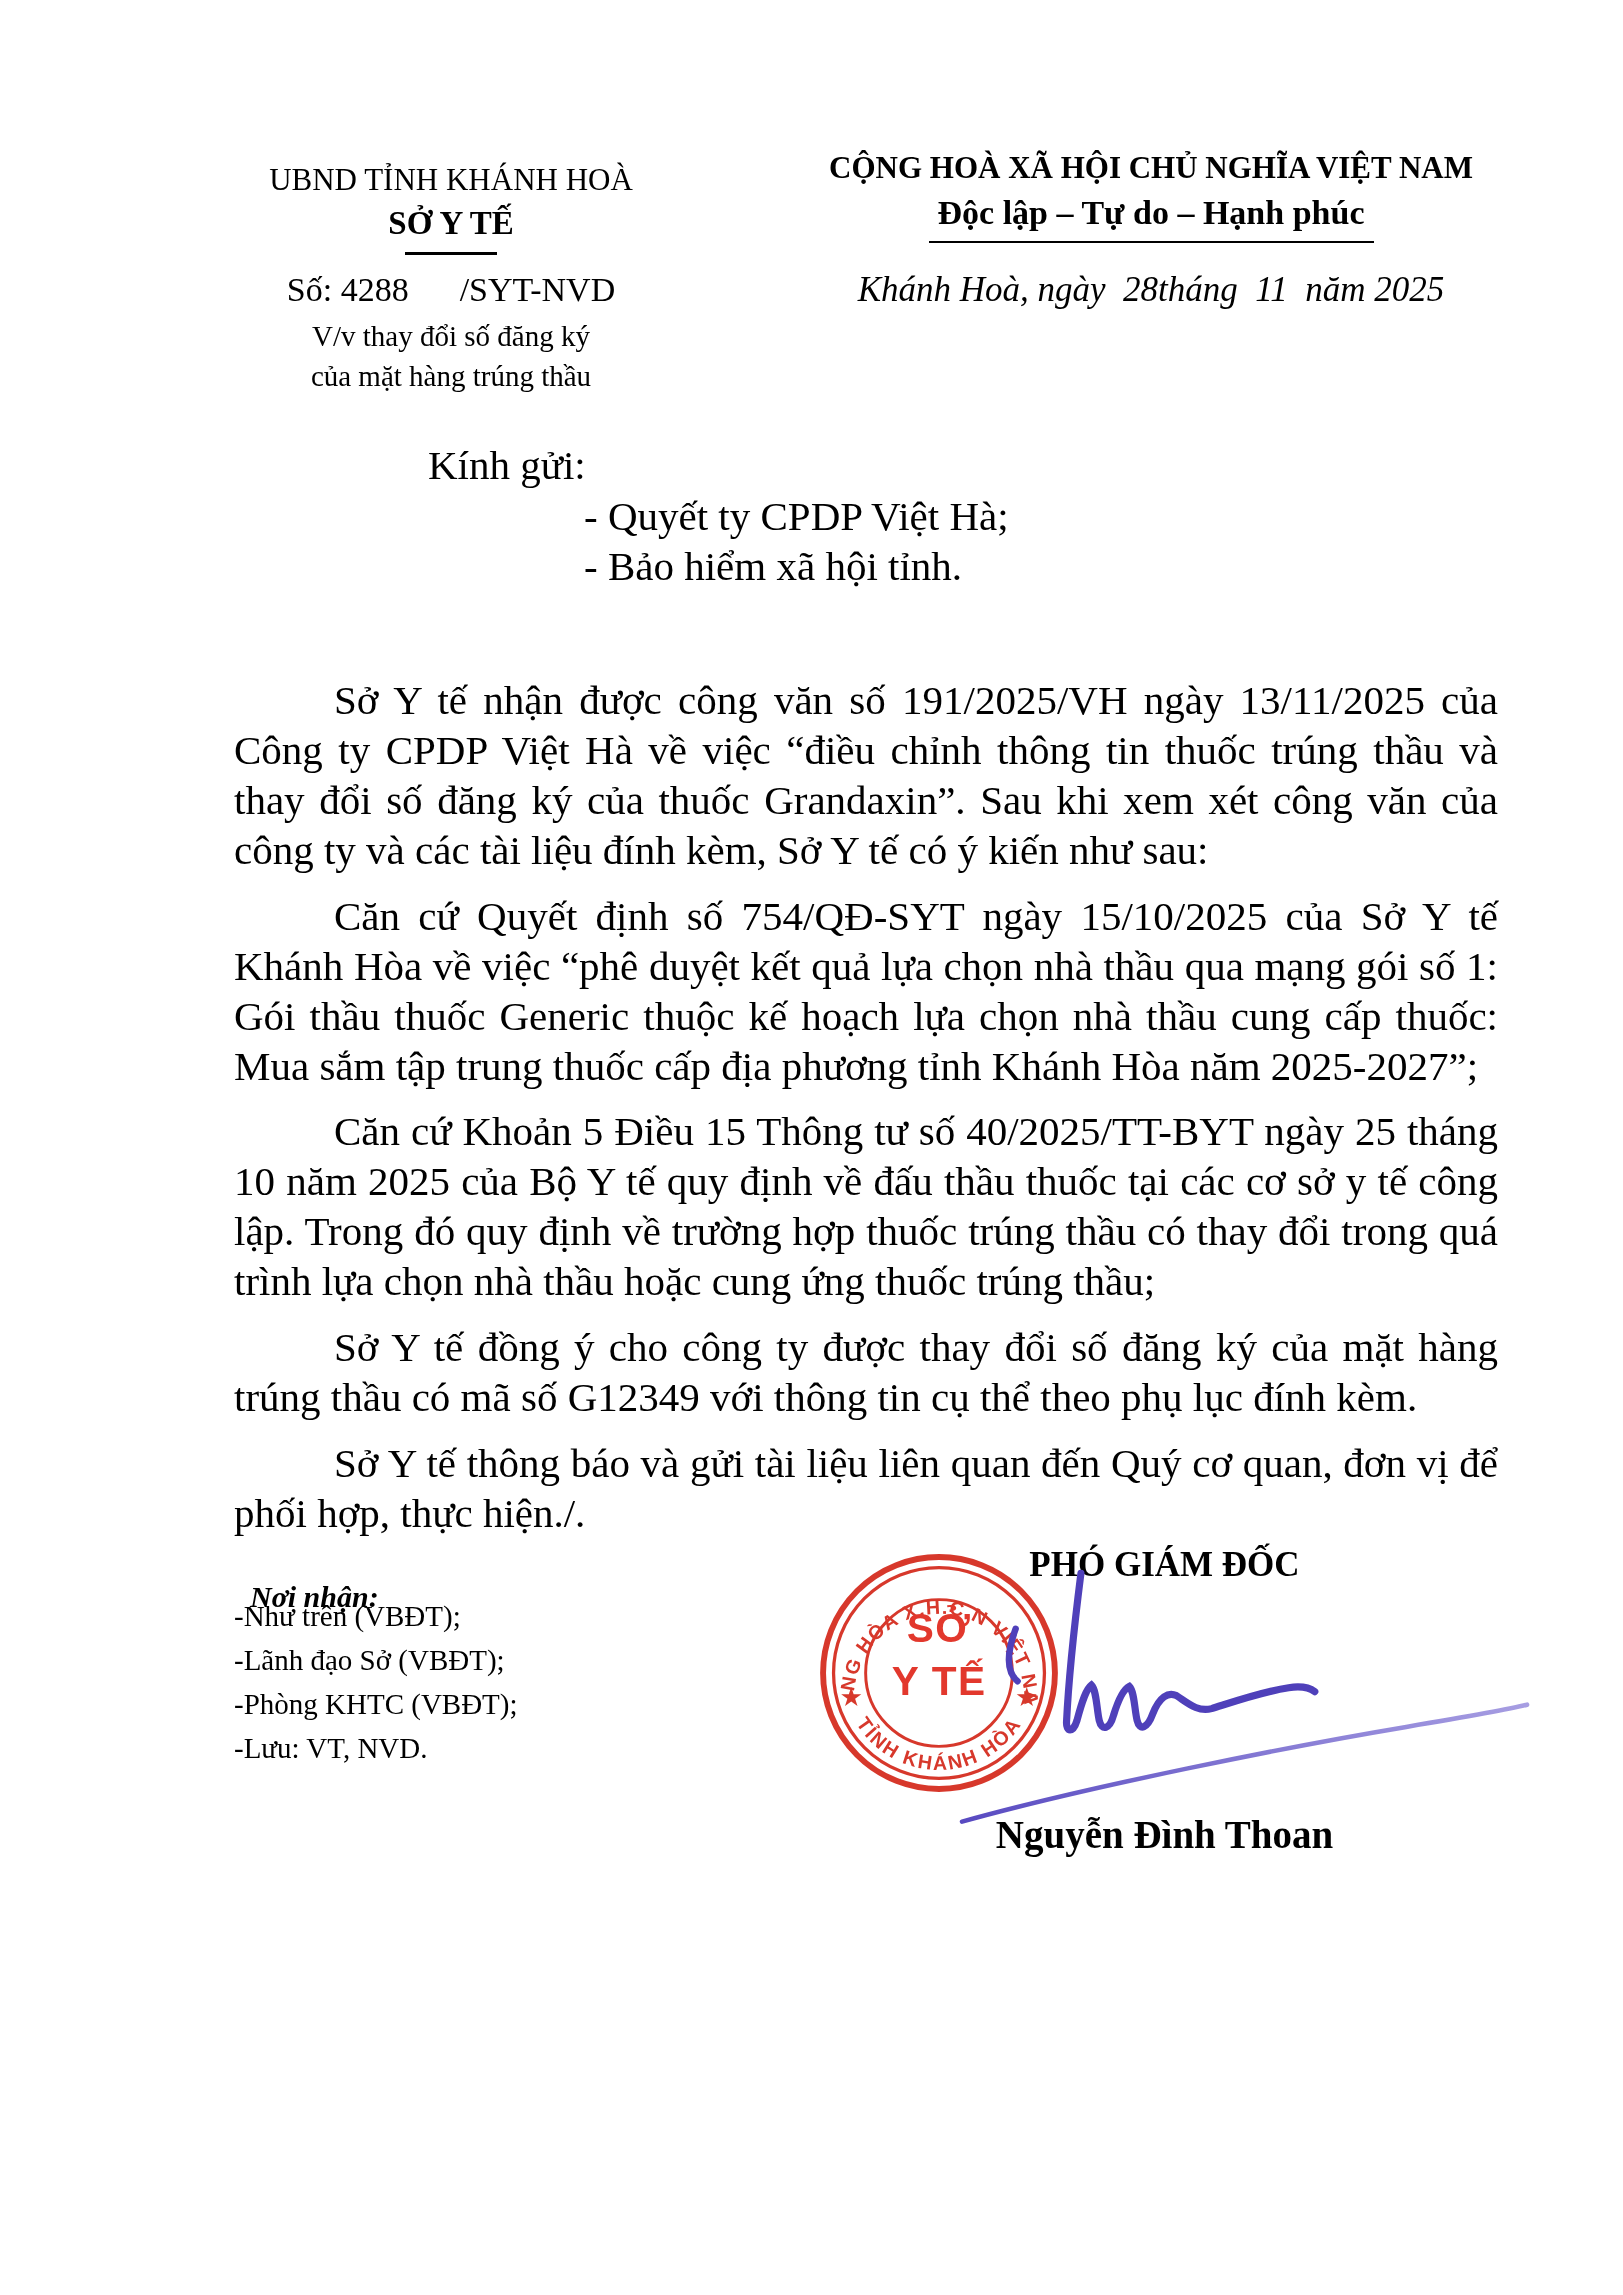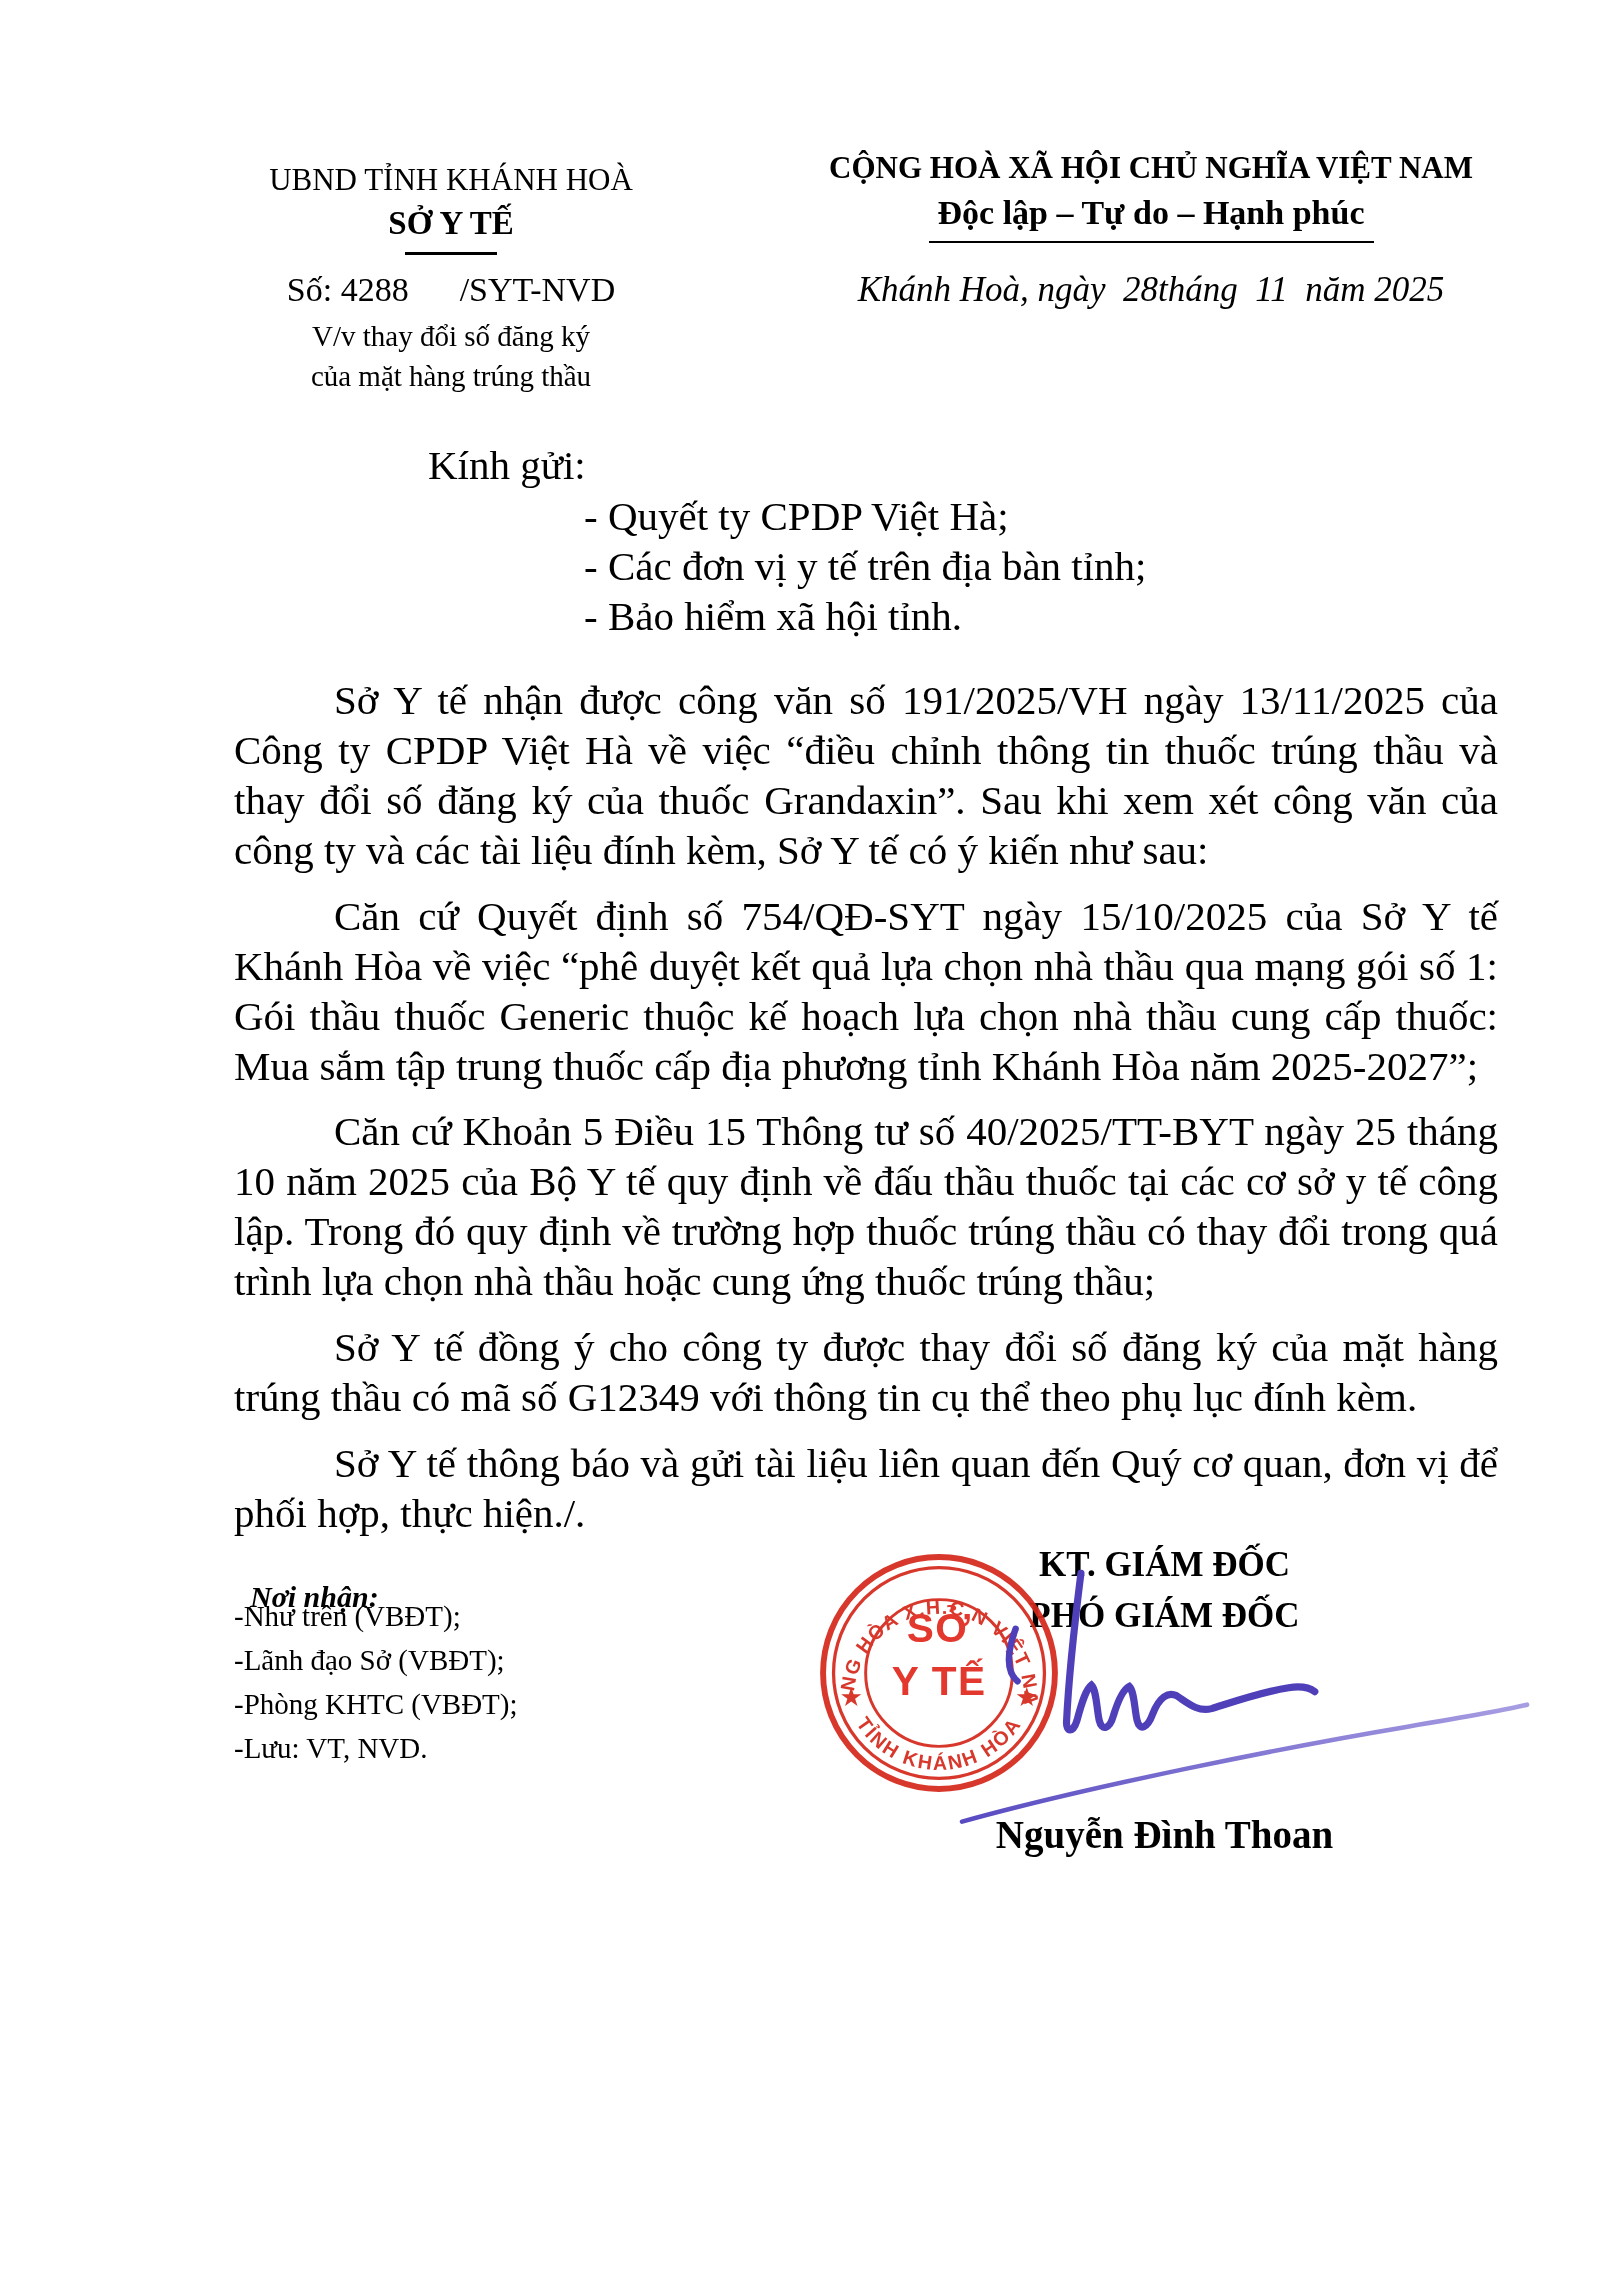--- a/index.html
+++ b/index.html
@@ -72,42 +72,40 @@
   <div class="hdr-right">
     <div class="hr-nation">CỘNG HOÀ XÃ HỘI CHỦ NGHĨA VIỆT NAM</div>
     <div class="hr-motto">Độc lập – Tự do – Hạnh phúc</div>
     <div class="hr-bar"></div>
     <div class="hr-date pre">Khánh Hoà, ngày  28tháng  11  năm 2025</div>
   </div>
 
   <div class="kg-label">Kính gửi:</div>
   <div class="kg-items">
     <div>- Quyết ty CPDP Việt Hà;</div>
-    <div>- Các đơn vị y tế trên địa bàn tỉnh;</div>
     <div>- Bảo hiểm xã hội tỉnh.</div>
   </div>
 
   <div class="body-text">
     <p>Sở Y tế nhận được công văn số 191/2025/VH ngày 13/11/2025 của Công ty CPDP Việt Hà về việc “điều chỉnh thông tin thuốc trúng thầu và thay đổi số đăng ký của thuốc Grandaxin”. Sau khi xem xét công văn của công ty và các tài liệu đính kèm, Sở Y tế có ý kiến như sau:</p>
     <p>Căn cứ Quyết định số 754/QĐ-SYT ngày 15/10/2025 của Sở Y tế Khánh Hòa về việc “phê duyệt kết quả lựa chọn nhà thầu qua mạng gói số 1: Gói thầu thuốc Generic thuộc kế hoạch lựa chọn nhà thầu cung cấp thuốc: Mua sắm tập trung thuốc cấp địa phương tỉnh Khánh Hòa năm 2025-2027”;</p>
     <p>Căn cứ Khoản 5 Điều 15 Thông tư số 40/2025/TT-BYT ngày 25 tháng 10 năm 2025 của Bộ Y tế quy định về đấu thầu thuốc tại các cơ sở y tế công lập. Trong đó quy định về trường hợp thuốc trúng thầu có thay đổi trong quá trình lựa chọn nhà thầu hoặc cung ứng thuốc trúng thầu;</p>
     <p>Sở Y tế đồng ý cho công ty được thay đổi số đăng ký của mặt hàng trúng thầu có mã số G12349 với thông tin cụ thể theo phụ lục đính kèm.</p>
     <p>Sở Y tế thông báo và gửi tài liệu liên quan đến Quý cơ quan, đơn vị để phối hợp, thực hiện./.</p>
   </div>
 
   <div class="nn-label">Nơi nhận:</div>
   <div class="nn-items">
     <div>-Như trên (VBĐT);</div>
     <div>-Lãnh đạo Sở (VBĐT);</div>
     <div>-Phòng KHTC (VBĐT);</div>
     <div>-Lưu: VT, NVD.</div>
   </div>
 
   <div class="sign-titles">
-    <div>KT. GIÁM ĐỐC</div>
     <div>PHÓ GIÁM ĐỐC</div>
   </div>
   <div class="sign-name">Nguyễn Đình Thoan</div>
 
   <svg class="stamp-svg" viewBox="0 0 400 400">
     <g fill="none" stroke="#d4291c">
       <circle cx="200" cy="200" r="177" stroke-width="9"></circle>
       <circle cx="200" cy="200" r="161" stroke-width="5"></circle>
       <circle cx="200" cy="200" r="112" stroke-width="4.5"></circle>
     </g>

